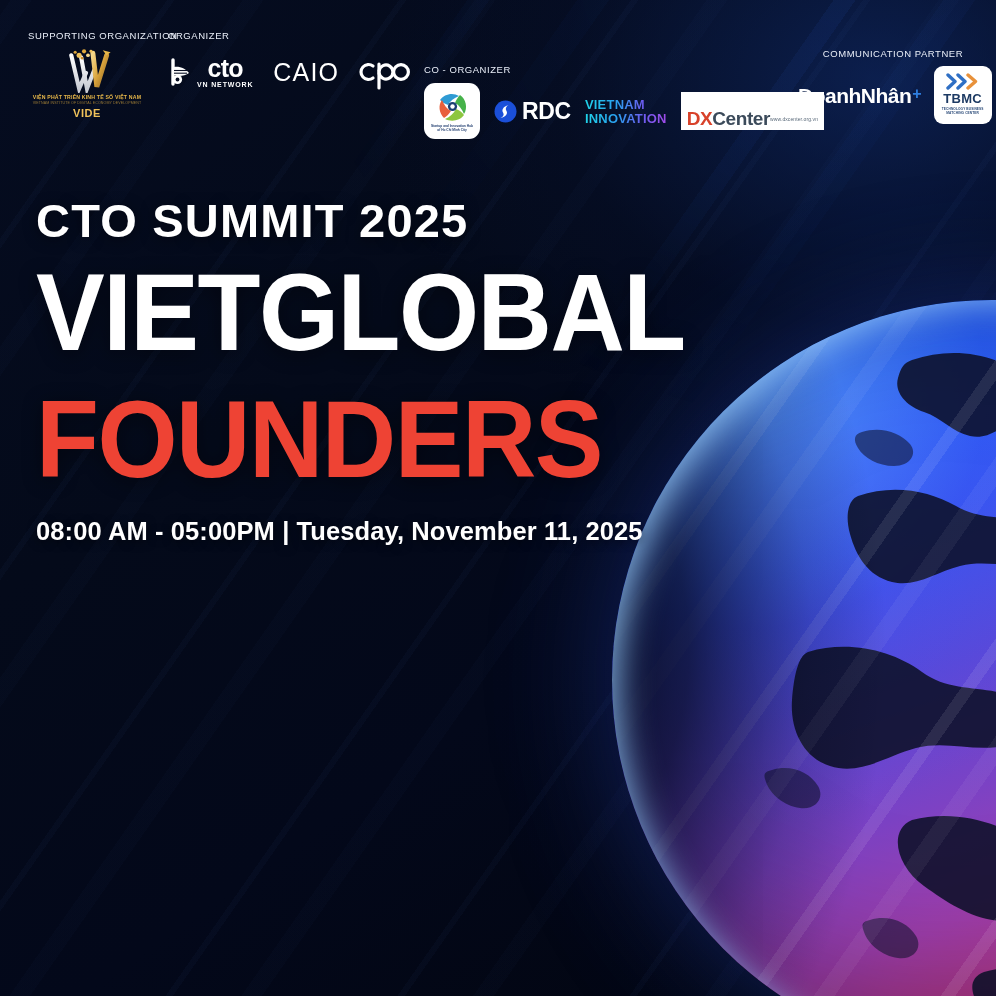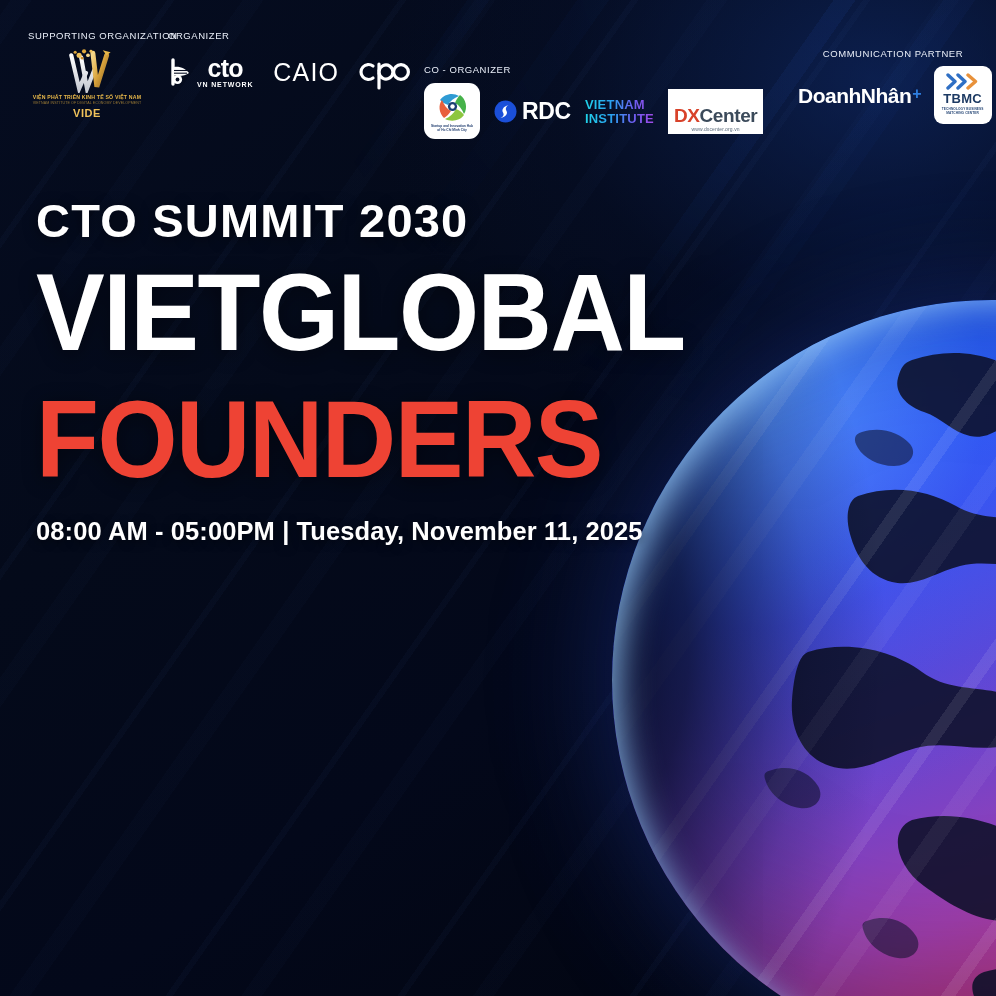--- a/index.html
+++ b/index.html
@@ -212,21 +212,21 @@
   .vninno-l1, .vninno-l2 {
     font-size: 13px; font-weight: 700; letter-spacing: 0.2px;
     background: linear-gradient(95deg, #1fd4e8 0%, #2b9ef0 40%, #6d5df0 70%, #a34ae8 100%);
     -webkit-background-clip: text; background-clip: text;
     -webkit-text-fill-color: transparent; color: transparent;
   }
   .vninno-l2 { margin-top: 1px; }
 
   .dxcenter {
     background: #ffffff; padding: 17px 6px 2px;
-    display: flex; flex-direction: column; align-items: center;
+    display: flex; flex-direction: row; align-items: center;
   }
   .dx-word { font-size: 19px; font-weight: 700; line-height: 1; letter-spacing: -0.4px; }
   .dx-red { color: #d8422a; }
   .dx-dark { color: #3b4a5a; }
   .dx-url { font-size: 5px; color: #5a6a7a; letter-spacing: 0.1px; margin-top: 1px; }
 
   
   #grp-comm { left: 798px; top: 48px; }
   #grp-comm .group-label { text-align: center; width: 190px; }
   #grp-comm .logo-row { gap: 12px; height: 60px; align-items: center; }
@@ -443,21 +443,21 @@
               <circle cx="11.5" cy="11.5" r="11" fill="#1b4fd8"></circle>
               <path d="M14.5 5 C9 6.5 7.5 10 9 12.5 C10.5 15 9 17 6.5 18 C12 17 14 13.5 12.5 11
                        C11 8.5 12.5 6 14.5 5 Z" fill="#ffffff"></path>
             </svg>
           </div>
           <div class="rdc-word">RDC</div>
         </div>
 
         <div class="vninno">
           <div class="vninno-l1">VIETNAM</div>
-          <div class="vninno-l2">INSTITUTE</div>
+          <div class="vninno-l2">INNOVATION</div>
         </div>
 
         <div class="dxcenter">
           <div class="dx-word"><span class="dx-red">DX</span><span class="dx-dark">Center</span></div>
           <div class="dx-url">www.dxcenter.org.vn</div>
         </div>
       </div>
     </div>
 
     <div class="logo-group" id="grp-comm">
@@ -479,19 +479,19 @@
           </div>
           <div class="tbmc-word">TBMC</div>
           <div class="tbmc-sub1">TECHNOLOGY BUSINESS</div>
           <div class="tbmc-sub2">MATCHING CENTER</div>
         </div>
       </div>
     </div>
   </div>
 
   <div class="content">
-    <div class="kicker">CTO SUMMIT 2030</div>
+    <div class="kicker">CTO SUMMIT 2025</div>
     <div class="headline">VIETGLOBAL</div>
     <div class="headline-accent">FOUNDERS</div>
     <div class="datetime">08:00 AM - 05:00PM | Tuesday, November 11, 2025</div>
   </div>
 
 </div>
 
 </body></html>

